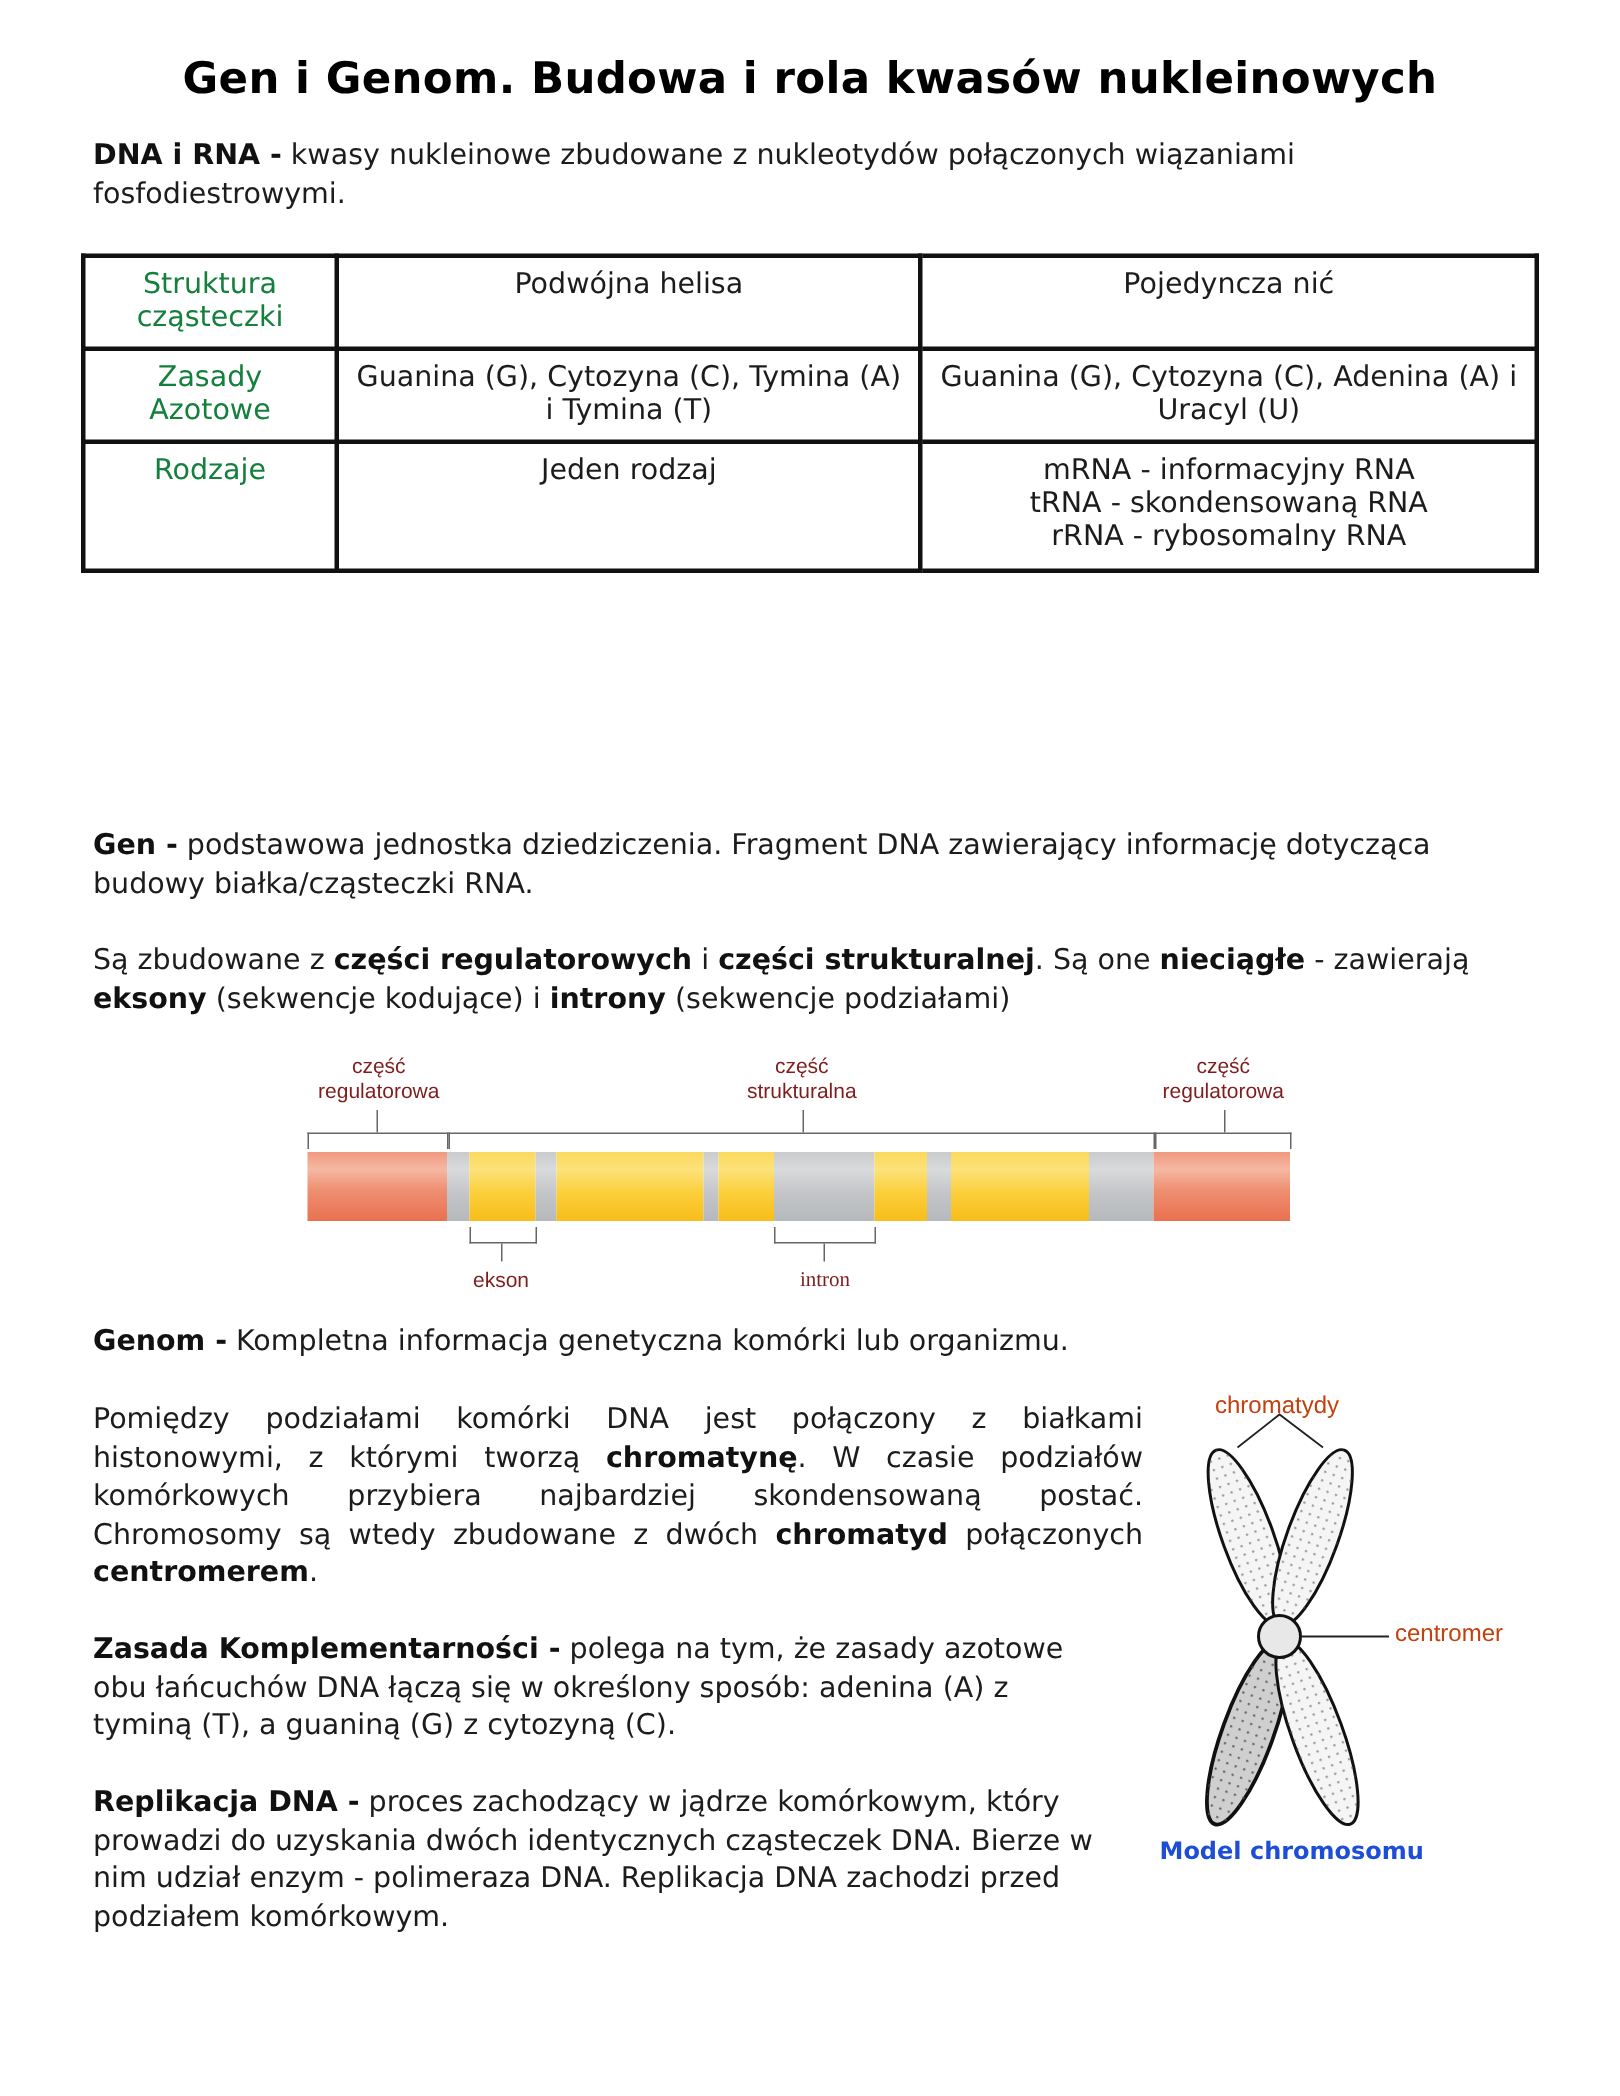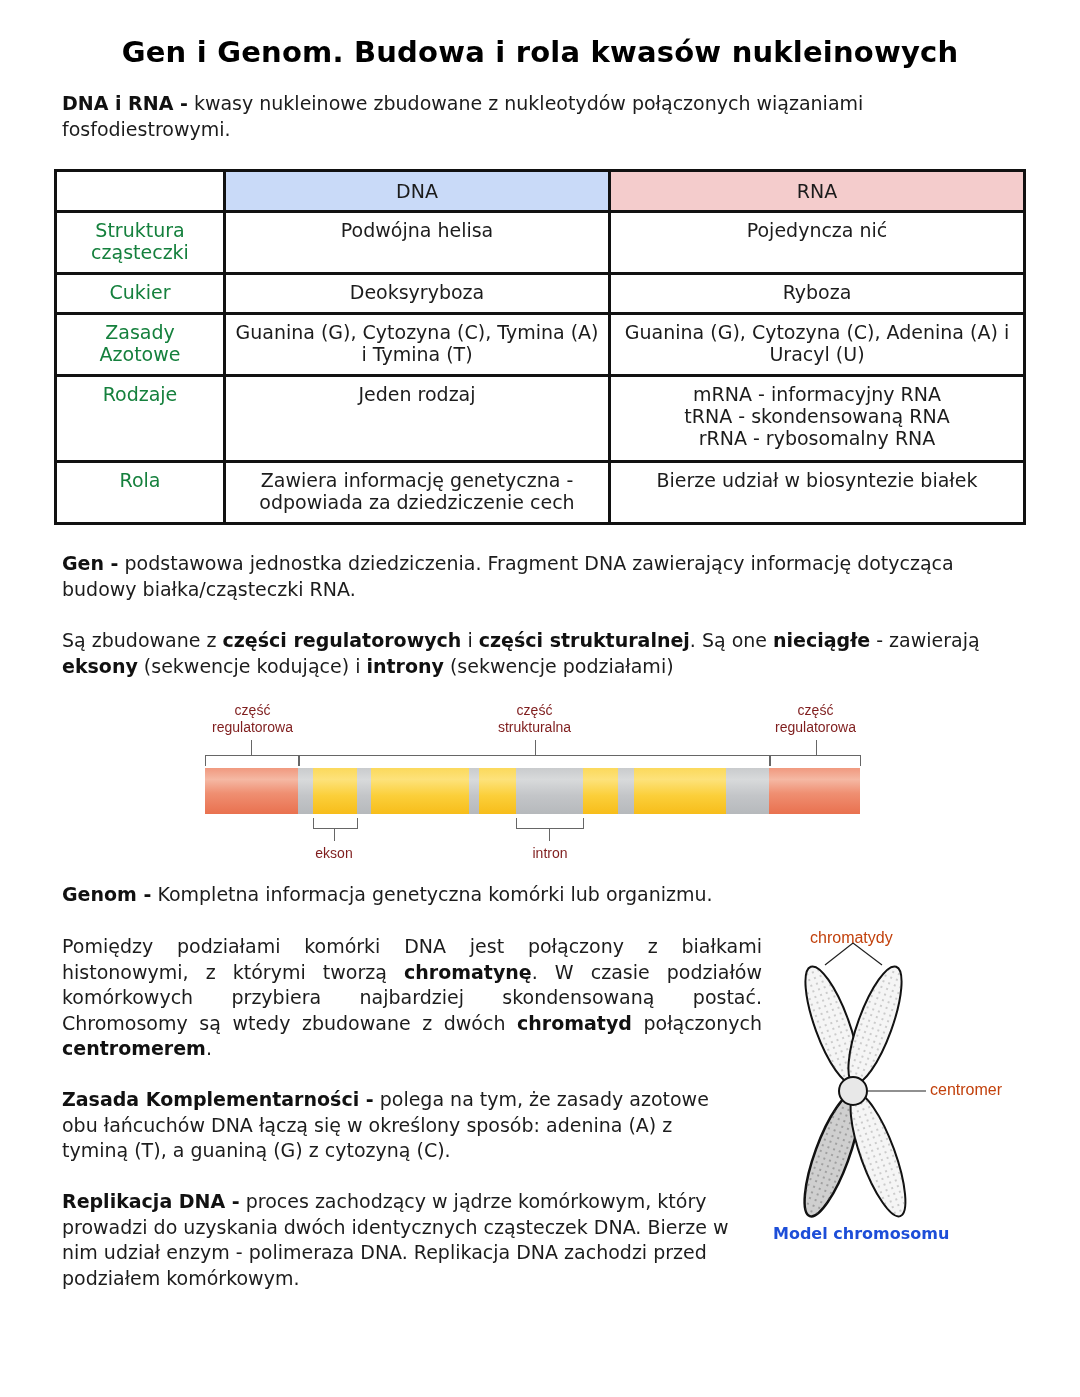--- a/index.html
+++ b/index.html
@@ -38,53 +38,38 @@
 </style>
 </head>
 <body>
 
 <h1 class="title">Gen i Genom. Budowa i rola kwasów nukleinowych</h1>
 
 <p class="para" style="top:91px; width:880px; margin:0;"><b>DNA i RNA -</b><span> kwasy nukleinowe zbudowane z nukleotydów połączonych wiązaniami fosfodiestrowymi.</span></p>
 
 <table class="cmp">
   <tbody>
-      <tr>
-    <th style="width:150px;"></th>
-    <th class="dna" style="width:372px;">DNA</th>
-    <th class="rna">RNA</th>
-  </tr>
   <tr style="height:62px;">
     <td class="rowhead">Struktura cząsteczki</td>
     <td>Podwójna helisa</td>
     <td>Pojedyncza nić</td>
-  </tr>
-  <tr style="height:40px;">
-    <td class="rowhead mid">Cukier</td>
-    <td class="mid">Deoksyryboza</td>
-    <td class="mid">Ryboza</td>
   </tr>
   <tr style="height:62px;">
     <td class="rowhead">Zasady Azotowe</td>
     <td>Guanina (G), Cytozyna (C), Tymina (A) i Tymina (T)</td>
     <td>Guanina (G), Cytozyna (C), Adenina (A) i Uracyl (U)</td>
   </tr>
   <tr style="height:86px;">
     <td class="rowhead mid">Rodzaje</td>
     <td class="mid">Jeden rodzaj</td>
     <td class="mid">
       <div>mRNA - informacyjny RNA</div>
       <div>tRNA - skondensowaną RNA</div>
       <div>rRNA - rybosomalny RNA</div>
     </td>
-  </tr>
-  <tr style="height:62px;">
-    <td class="rowhead">Rola</td>
-    <td>Zawiera informację genetyczna - odpowiada za dziedziczenie cech</td>
-    <td>Bierze udział w biosyntezie białek</td>
   </tr>
 </tbody>
   </table>
 
 <p class="para" style="top:551px; width:900px; margin:0;"><b>Gen -</b><span> podstawowa jednostka dziedziczenia. Fragment DNA zawierający informację dotycząca budowy białka/cząsteczki RNA.</span></p>
 
 <p class="para" style="top:628px; width:950px; margin:0;"><span>Są zbudowane z </span><b>części regulatorowych</b><span> i </span><b>części strukturalnej</b><span>. Są one </span><b>nieciągłe</b><span> - zawierają </span><b>eksony</b><span> (sekwencje kodujące) i </span><b>introny</b><span> (sekwencje podziałami)</span></p>
 
 <div class="gene">
   <div class="lbl" style="left:0; top:2px; width:115px;">
@@ -119,21 +104,21 @@
   <div class="bar seg-gry" style="left:423px; width:16px;"></div>
   <div class="bar seg-yel" style="left:439px; width:92px;"></div>
   <div class="bar seg-gry" style="left:531px; width:43px;"></div>
   <div class="bar seg-red" style="left:574px; width:91px;"></div>
 
   <div class="brk" style="left:118px; top:118px; width:43px; height:10px; border-top:none;"></div>
   <div class="brk" style="left:139px; top:129px; width:0; height:12px; border-width:0 0 0 1.5px;"></div>
   <div class="brk" style="left:321px; top:118px; width:66px; height:10px; border-top:none;"></div>
   <div class="brk" style="left:354px; top:129px; width:0; height:12px; border-width:0 0 0 1.5px;"></div>
   <div class="lbl" style="left:109px; top:145px; width:60px;">ekson</div>
-  <div class="lbl" style="left:325px; top:145px; width:60px;">intron</div>
+  <div class="lbl" style="left:325px; top:145px; width:60px;font-family:Liberation Serif, serif;">intron</div>
 </div>
 
 <p class="para" style="top:882px; width:900px; margin:0;"><b>Genom -</b><span> Kompletna informacja genetyczna komórki lub organizmu.</span></p>
 
 <p class="para justify" style="top:934px; width:700px; margin:0;"><span>Pomiędzy podziałami komórki DNA jest połączony z białkami histonowymi, z którymi tworzą </span><b>chromatynę</b><span>. W czasie podziałów komórkowych przybiera najbardziej skondensowaną postać. Chromosomy są wtedy zbudowane z dwóch </span><b>chromatyd</b><span> połączonych </span><b>centromerem</b><span>.</span></p>
 
 <p class="para" style="top:1087px; width:670px; margin:0;"><b>Zasada Komplementarności -</b><span> polega na tym, że zasady azotowe obu łańcuchów DNA łączą się w określony sposób: adenina (A) z tyminą (T), a guaniną (G) z cytozyną (C).</span></p>
 
 <p class="para" style="top:1189px; width:700px; margin:0;"><b>Replikacja DNA -</b><span> proces zachodzący w jądrze komórkowym, który prowadzi do uzyskania dwóch identycznych cząsteczek DNA. Bierze w nim udział enzym - polimeraza DNA. Replikacja DNA zachodzi przed podziałem komórkowym.</span></p>
 

